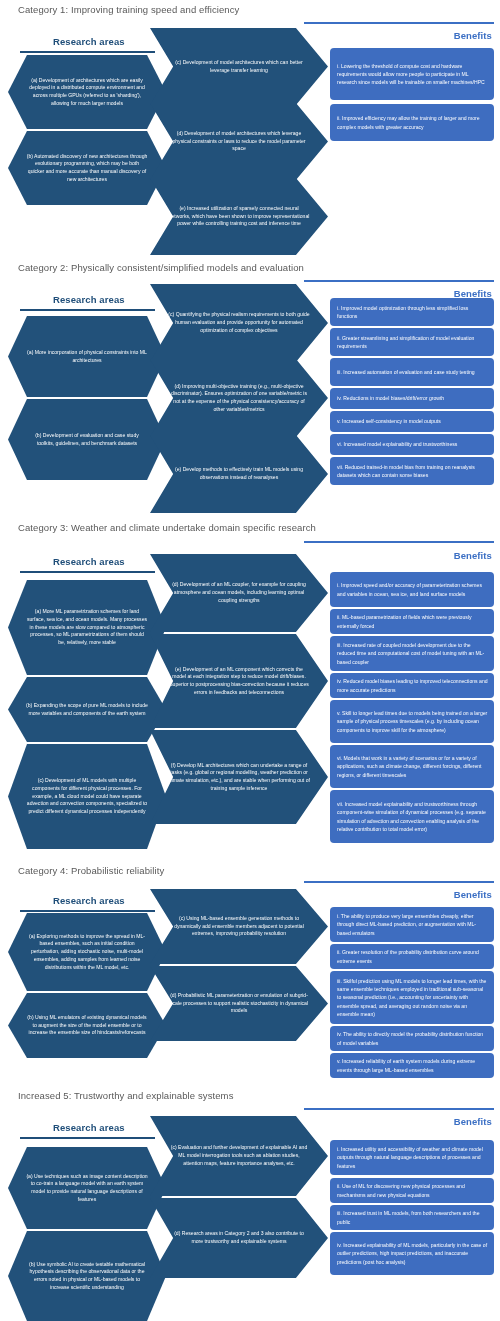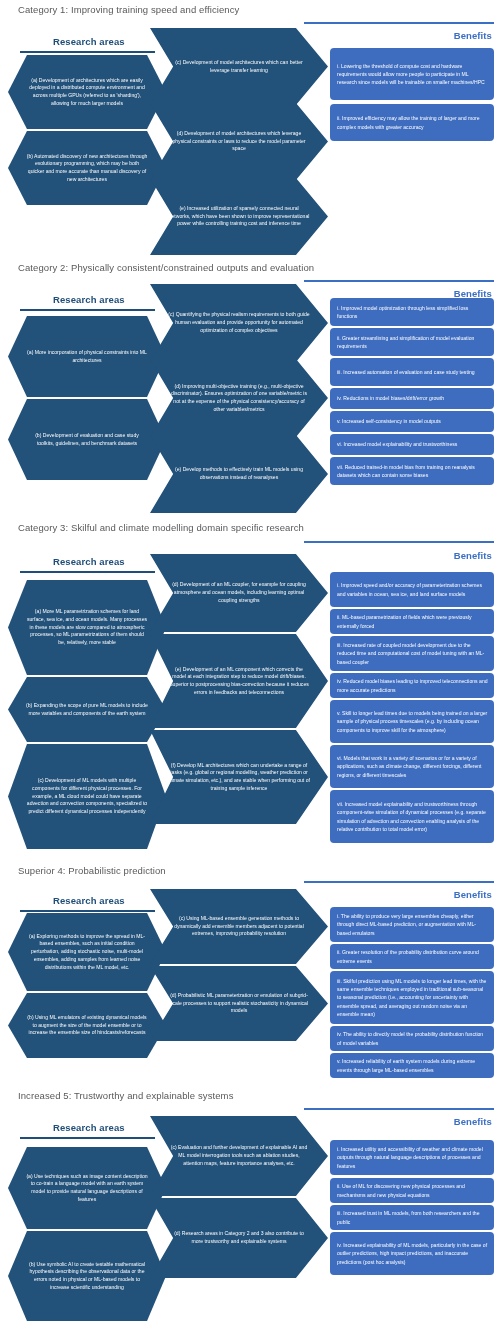--- a/index.html
+++ b/index.html
@@ -125,21 +125,21 @@
         <div class="benefit" style="left: 330px; width: 164px; top: 48px; min-height: 52px;">
           <span>i. Lowering the threshold of compute cost and hardware requirements would allow more people to participate in ML research since models will be trainable on smaller machines/HPC</span>
         </div>
         <div class="benefit" style="left: 330px; width: 164px; top: 104px; min-height: 37px;">
           <span>ii. Improved efficiency may allow the training of larger and more complex models with greater accuracy</span>
         </div>
       </div>
     </div>
     <div class="category" style="height: 260px;">
       <div class="diagram" style="position: relative; height: 260px;">
-        <div class="cat-title" style="position: absolute; top: 4px;">Category 2: Physically consistent/constrained outputs and evaluation</div>
+        <div class="cat-title" style="position: absolute; top: 4px;">Category 2: Physically consistent/simplified models and evaluation</div>
         <div class="head-research" style="top: 36px;">Research areas</div>
         <div class="rule-research" style="top: 51px;"></div>
         <div class="rule-benefits" style="top: 22px;"></div>
         <div class="head-benefits" style="top: 30px;">Benefits</div>
         <div class="hex left" style="left: 8px; width: 158px; top: 58px; height: 81px;">
           <span>(a) More incorporation of physical constraints into ML architectures</span>
         </div>
         <div class="hex left" style="left: 8px; width: 158px; top: 141px; height: 81px;">
           <span>(b) Development of evaluation and case study toolkits, guidelines, and benchmark datasets</span>
         </div>
@@ -170,21 +170,21 @@
         <div class="benefit" style="left: 330px; width: 164px; top: 176px; min-height: 21px;">
           <span>vi. Increased model explainability and trustworthiness</span>
         </div>
         <div class="benefit" style="left: 330px; width: 164px; top: 199px; min-height: 28px;">
           <span>vii. Reduced trained-in model bias from training on reanalysis datasets which can contain some biases</span>
         </div>
       </div>
     </div>
     <div class="category" style="height: 345px;">
       <div class="diagram" style="position: relative; height: 345px;">
-        <div class="cat-title" style="position: absolute; top: 4px;">Category 3: Skilful and climate modelling domain specific research</div>
+        <div class="cat-title" style="position: absolute; top: 4px;">Category 3: Weather and climate undertake domain specific research</div>
         <div class="head-research" style="top: 38px;">Research areas</div>
         <div class="rule-research" style="top: 53px;"></div>
         <div class="rule-benefits" style="top: 23px;"></div>
         <div class="head-benefits" style="top: 32px;">Benefits</div>
         <div class="hex left" style="left: 8px; width: 158px; top: 62px; height: 95px;">
           <span>(a) More ML parametrization schemes for land surface, sea ice, and ocean models. Many processes in these models are slow compared to atmospheric processes, so ML parametrizations of them should be, relatively, more stable</span>
         </div>
         <div class="hex left" style="left: 8px; width: 158px; top: 159px; height: 65px;">
           <span>(b) Expanding the scope of pure ML models to include more variables and components of the earth system</span>
         </div>
@@ -218,21 +218,21 @@
         <div class="benefit" style="left: 330px; width: 164px; top: 227px; min-height: 43px;">
           <span>vi. Models that work in a variety of scenarios or for a variety of applications, such as climate change, different forcings, different regions, or different timescales</span>
         </div>
         <div class="benefit" style="left: 330px; width: 164px; top: 272px; min-height: 53px;">
           <span>vii. Increased model explainability and trustworthiness through component-wise simulation of dynamical processes (e.g. separate simulation of advection and convection enabling analysis of the relative contribution to total model error)</span>
         </div>
       </div>
     </div>
     <div class="category" style="height: 197px;">
       <div class="diagram" style="position: relative; height: 197px;">
-        <div class="cat-title" style="position: absolute; top: 2px;">Superior 4: Probabilistic prediction</div>
+        <div class="cat-title" style="position: absolute; top: 2px;">Category 4: Probabilistic reliability</div>
         <div class="head-research" style="top: 32px;">Research areas</div>
         <div class="rule-research" style="top: 47px;"></div>
         <div class="rule-benefits" style="top: 18px;"></div>
         <div class="head-benefits" style="top: 26px;">Benefits</div>
         <div class="hex left" style="left: 8px; width: 158px; top: 50px; height: 78px;">
           <span>(a) Exploring methods to improve the spread in ML-based ensembles, such as initial condition perturbation, adding stochastic noise, multi-model ensembles, adding samples from learned noise distributions within the ML model, etc.</span>
         </div>
         <div class="hex left" style="left: 8px; width: 158px; top: 130px; height: 65px;">
           <span>(b) Using ML emulators of existing dynamical models to augment the size of the model ensemble or to increase the ensemble size of hindcasts/reforecasts</span>
         </div>

